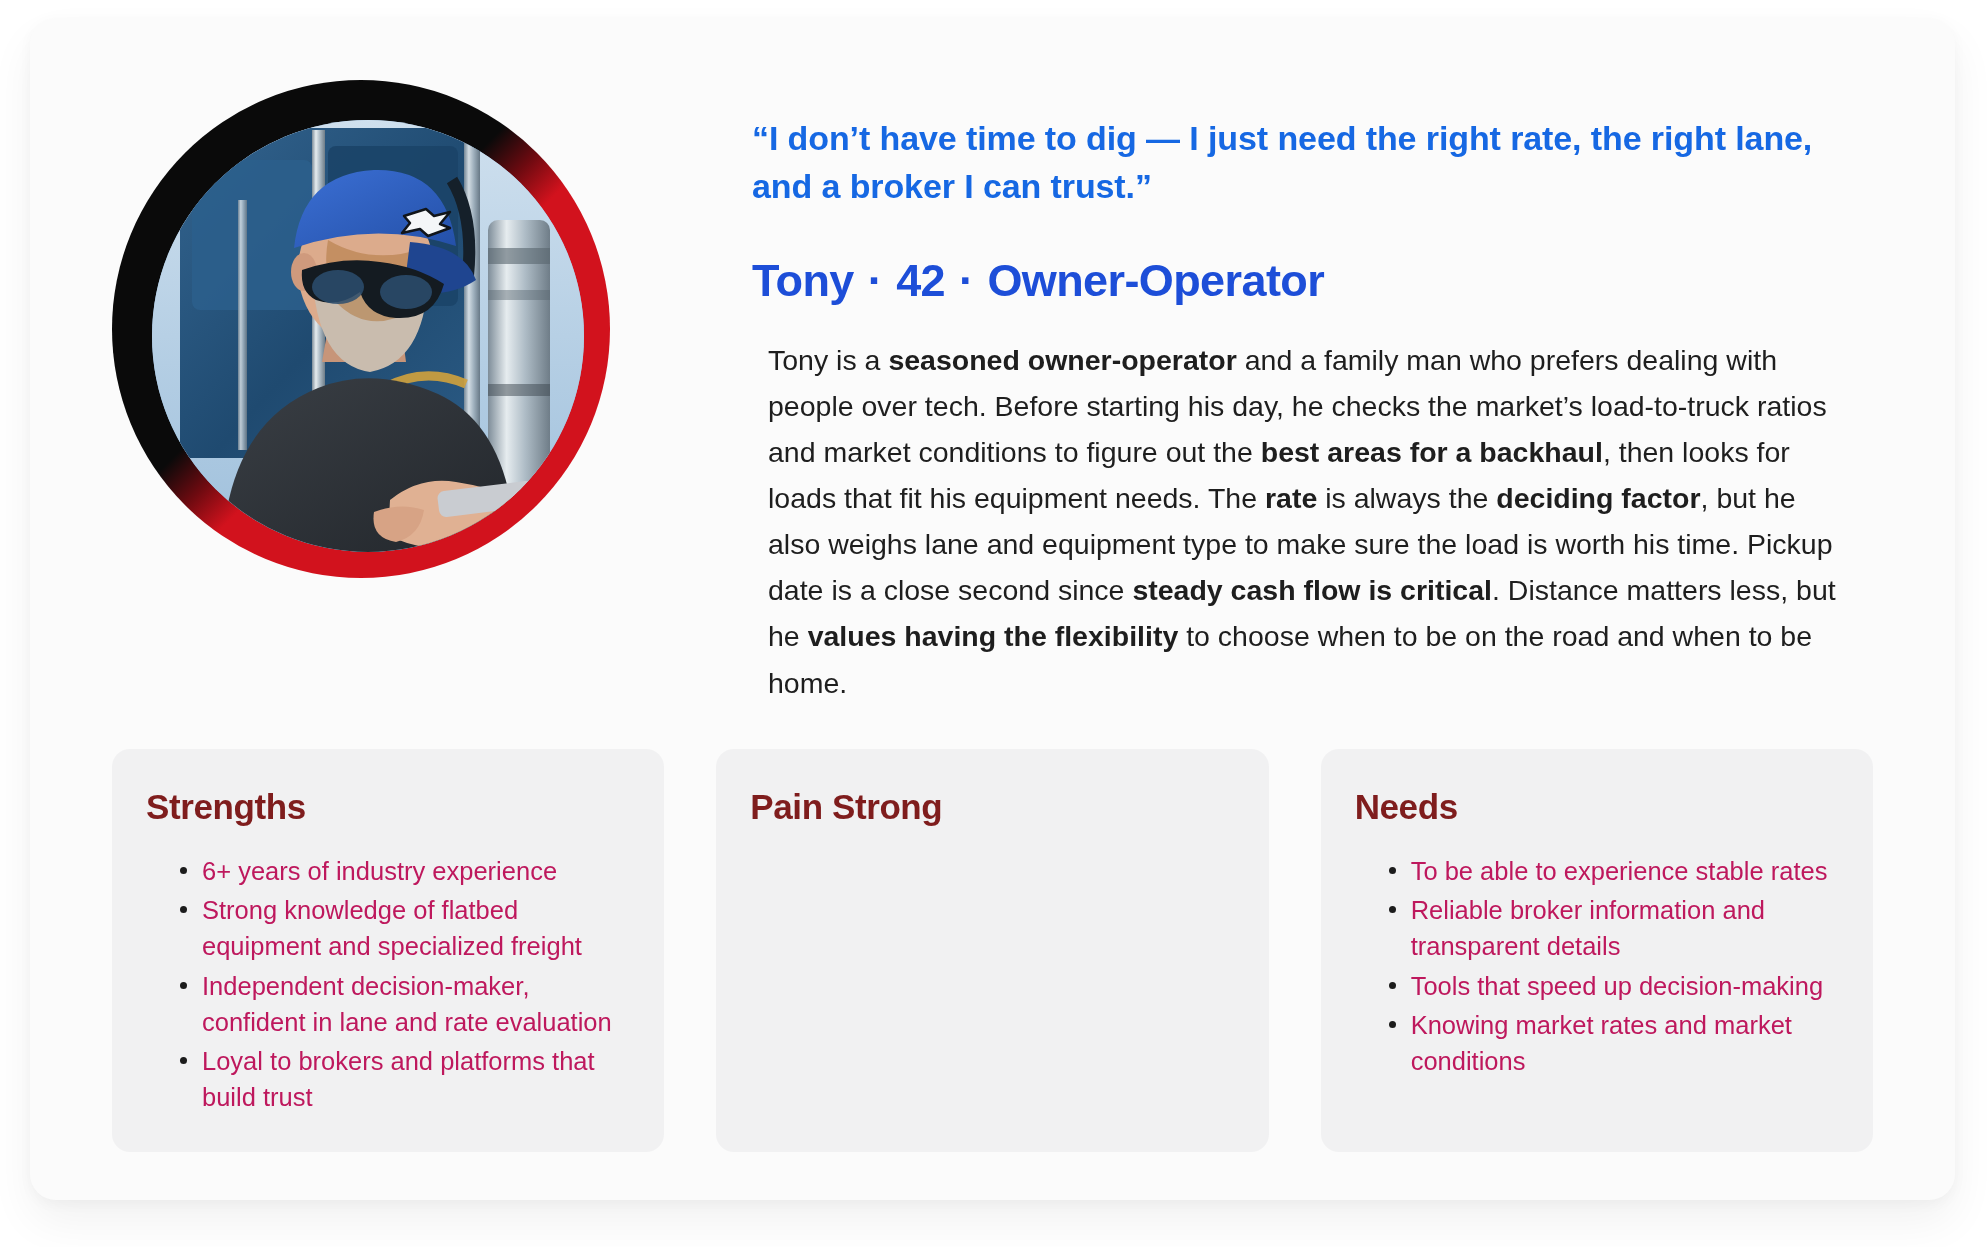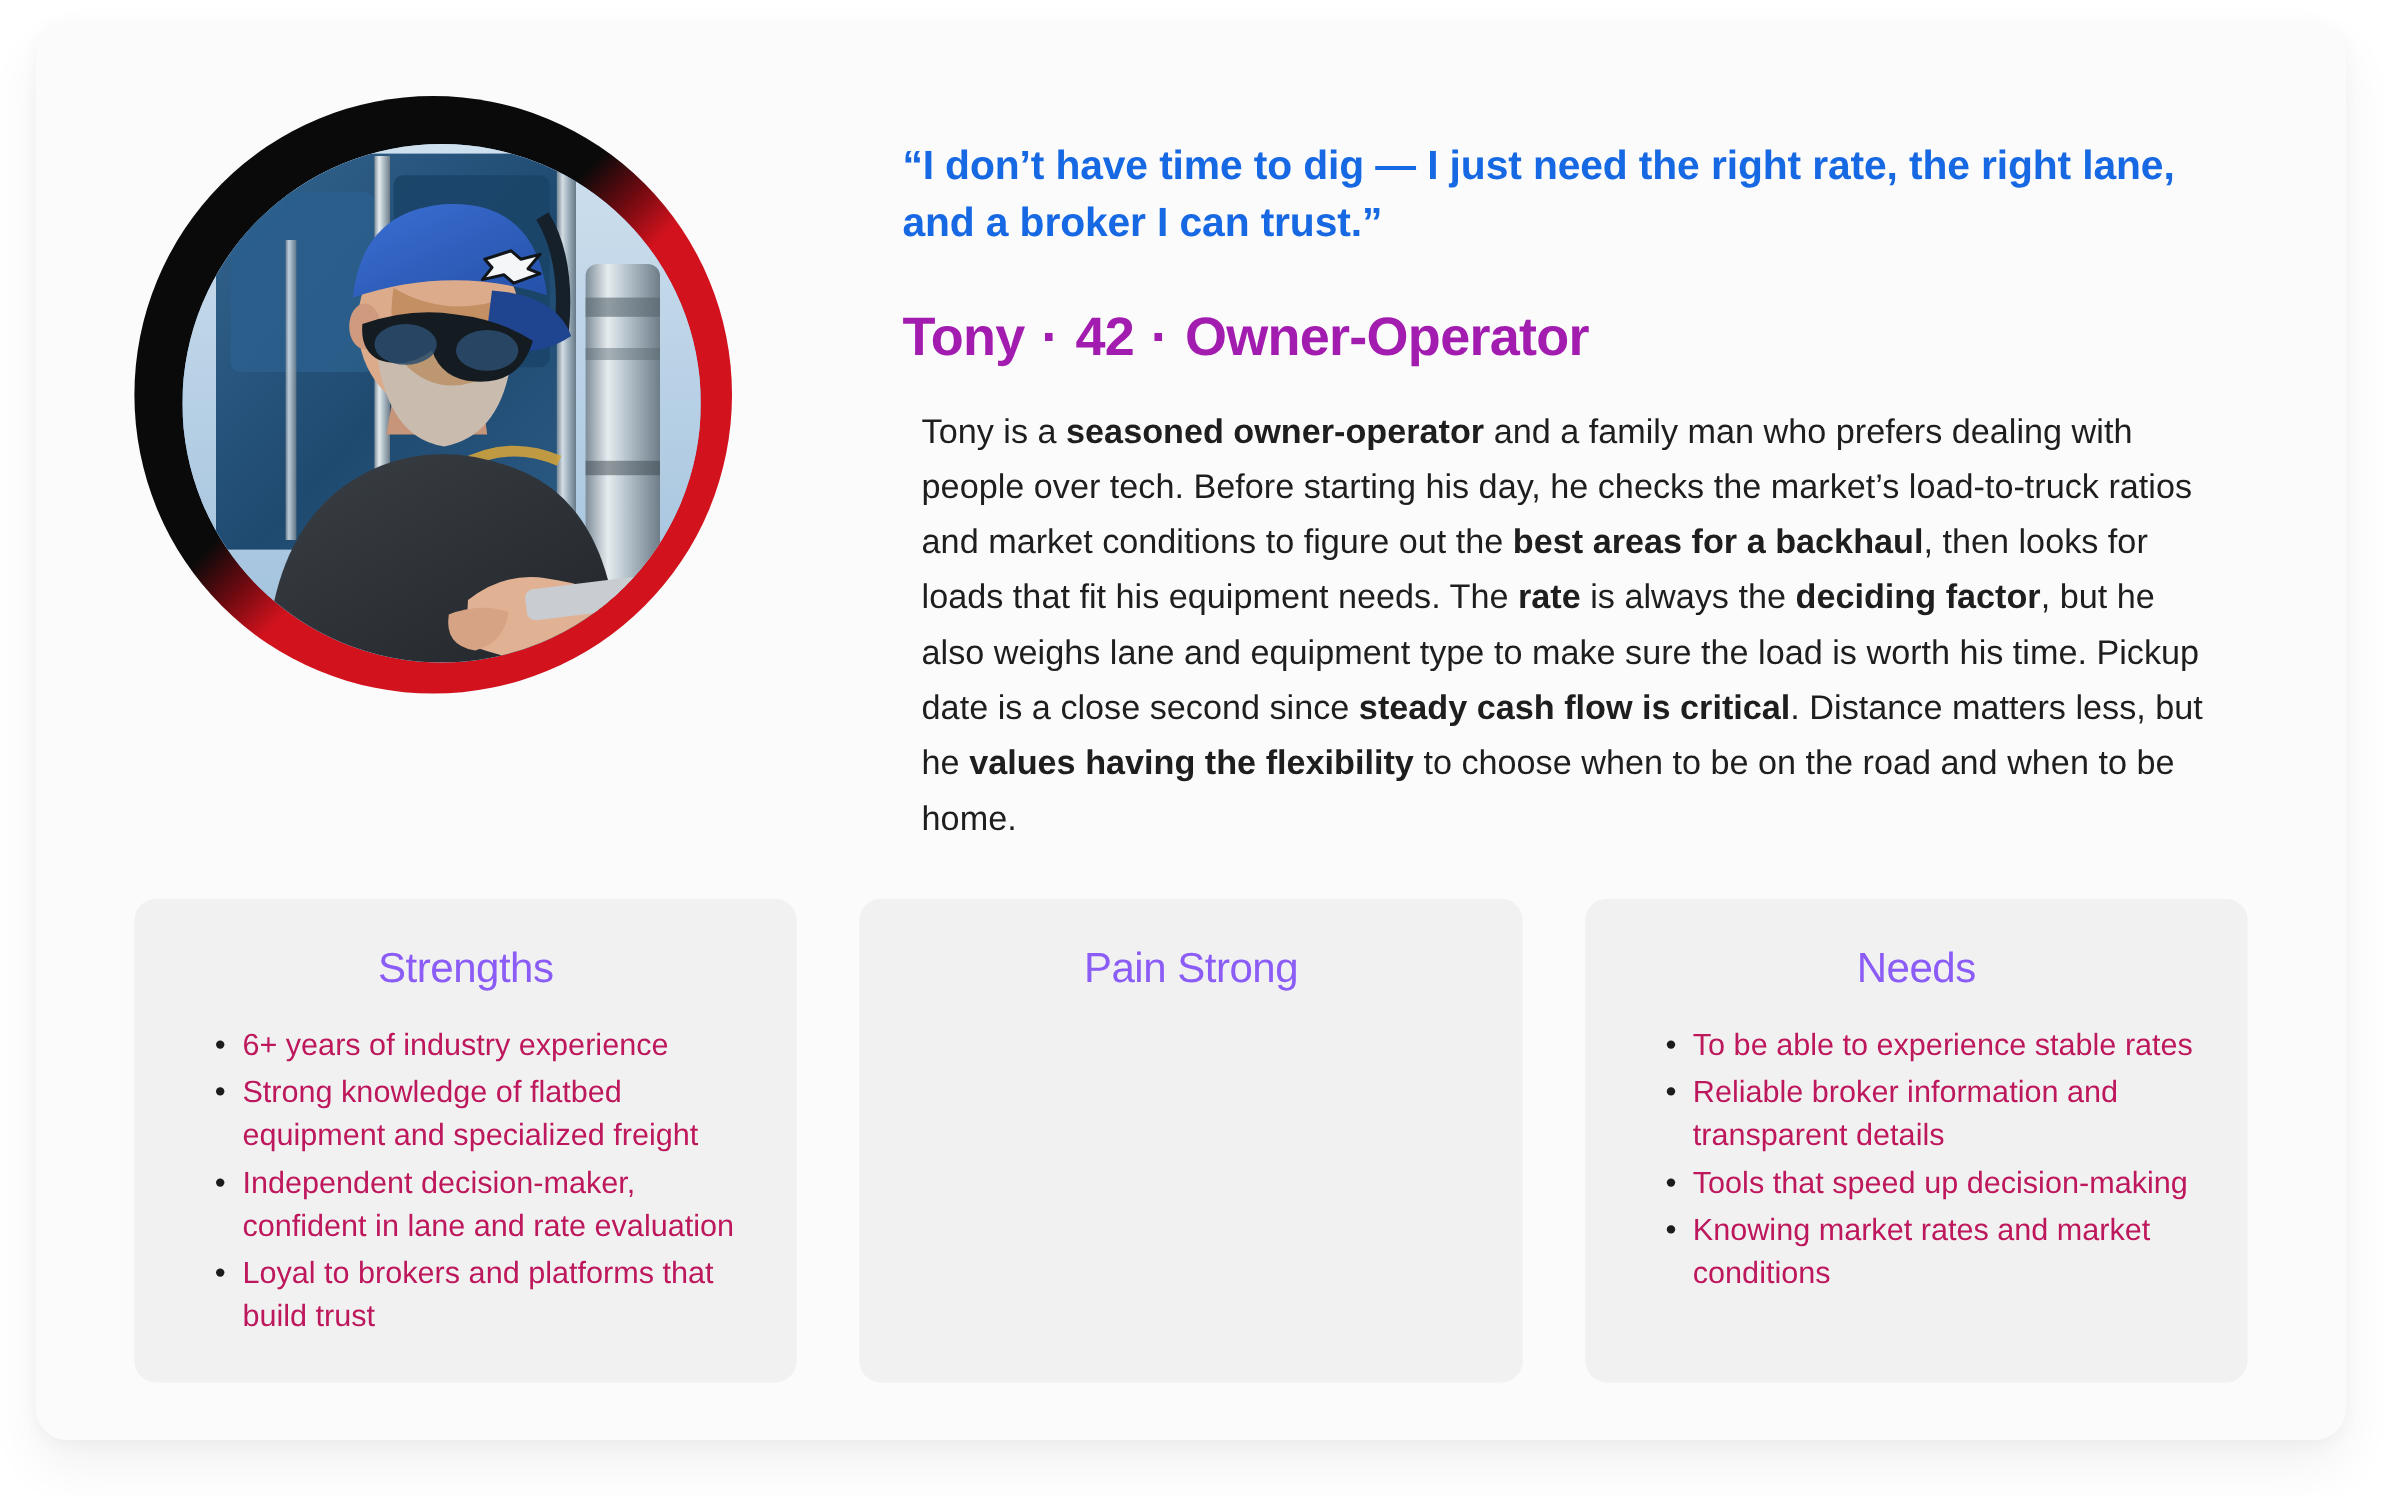--- a/index.html
+++ b/index.html
@@ -78,21 +78,21 @@
     font-weight: 700;
     line-height: 1.42;
     color: #1668e3;
     letter-spacing: -0.1px;
     margin: 0 0 44px 0;
     max-width: 1095px;
   }
   .persona-name {
     font-size: 45px;
     font-weight: 700;
-    color: #a21caf;
+    color: #1d4ed8;
     letter-spacing: -0.6px;
     margin: 0 0 30px 0;
     white-space: nowrap;
   }
   .persona-name .sep { padding: 0 14px; }
   .bio-paragraph {
     font-size: 28.5px;
     line-height: 1.62;
     color: #1e1e1e;
     margin: 16px;
@@ -112,23 +112,23 @@
   .info-card {
     flex: 1 1 0;
     background: #f1f1f2;
     border-radius: 18px;
     padding: 30px 34px 34px 34px;
     box-sizing: border-box;
     min-height: 380px;
   }
   .card-title {
     font-size: 35px;
-    font-weight: 400;
-    color: #8b5cf6;
-    text-align: center;
+    font-weight: 700;
+    color: #7f1d1d;
+    text-align: left;
     letter-spacing: -0.4px;
     margin: 8px 0 26px 0;
   }
   .card-list {
     margin: 0;
     padding: 0 0 0 34px;
     list-style: none;
     font-size: 25.5px;
     line-height: 1.42;
     color: #be185d;

